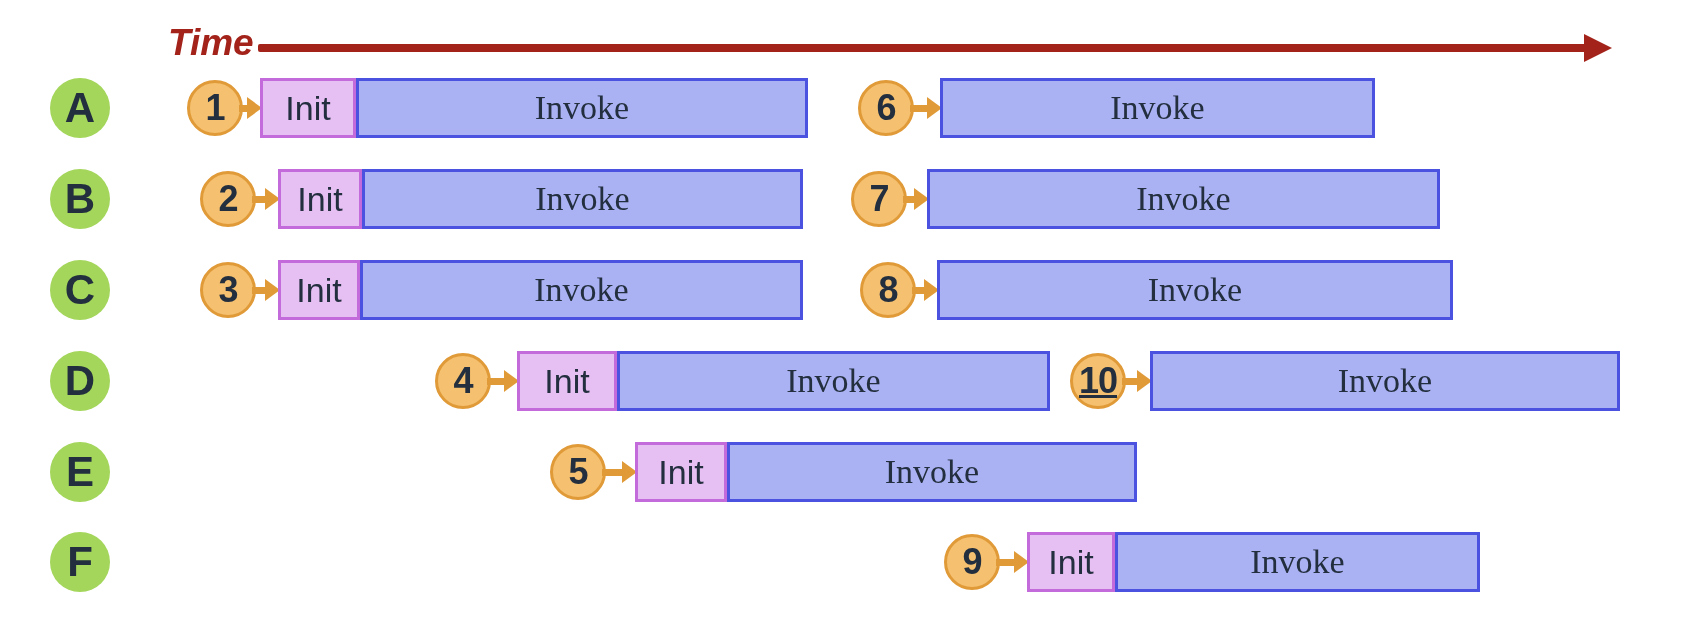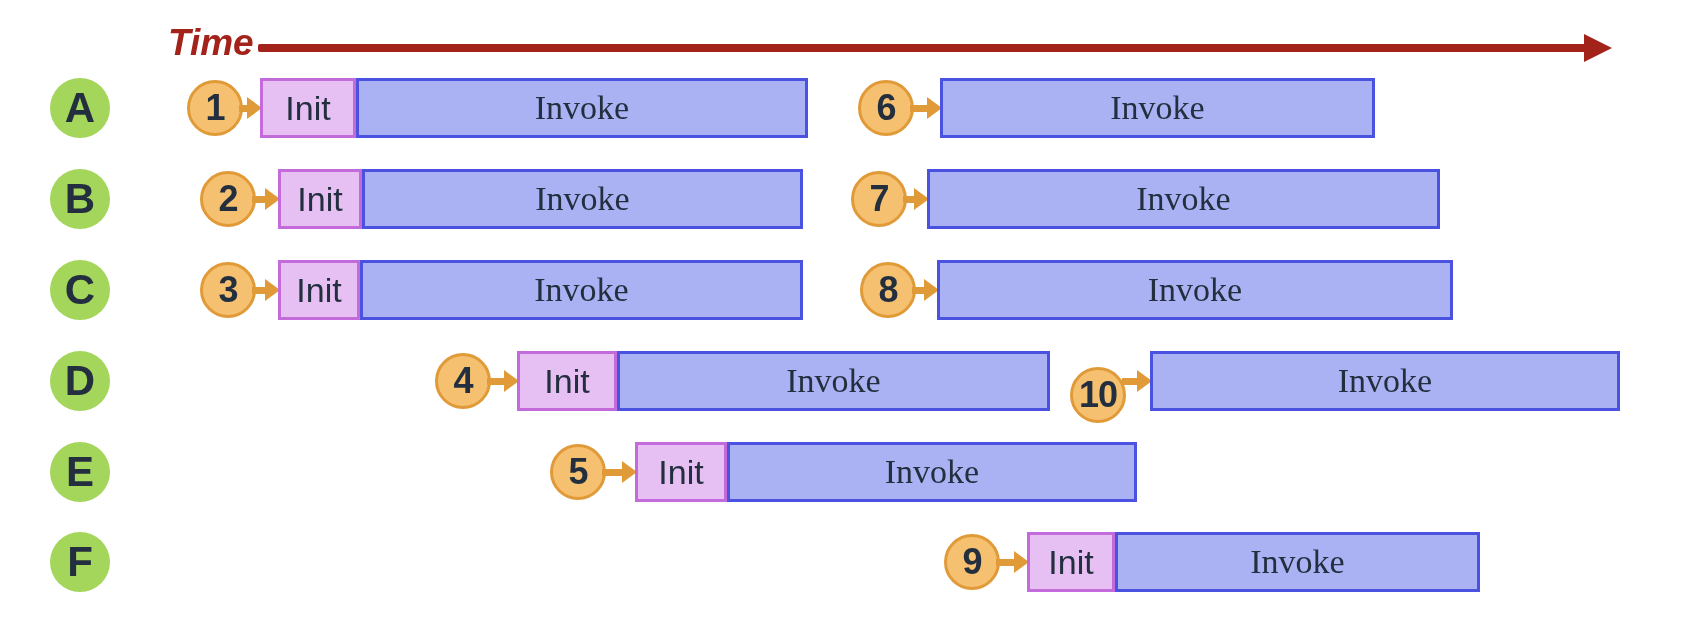--- a/index.html
+++ b/index.html
@@ -113,21 +113,21 @@
     </div>
     <div class="seg seg-invoke" style="left: 937px; top: 260px; width: 516px;">Invoke</div>
     <div class="env-circle" style="left: 50px; top: 351px;">D</div>
     <div class="num-circle" style="left: 435px; top: 353px;">4</div>
     <div class="arrow" style="left: 487px; top: 370px; width: 32px;">
       <div class="bar"></div>
       <div class="head"></div>
     </div>
     <div class="seg seg-init" style="left: 517px; top: 351px; width: 100px;">Init</div>
     <div class="seg seg-invoke" style="left: 617px; top: 351px; width: 433px;">Invoke</div>
-    <div class="num-circle" style="left: 1070px; top: 367px;">10</div>
+    <div class="num-circle" style="left: 1070px; top: 353px; text-decoration: underline;">10</div>
     <div class="arrow" style="left: 1122px; top: 370px; width: 30px;">
       <div class="bar"></div>
       <div class="head"></div>
     </div>
     <div class="seg seg-invoke" style="left: 1150px; top: 351px; width: 470px;">Invoke</div>
     <div class="env-circle" style="left: 50px; top: 442px;">E</div>
     <div class="num-circle" style="left: 550px; top: 444px;">5</div>
     <div class="arrow" style="left: 602px; top: 461px; width: 35px;">
       <div class="bar"></div>
       <div class="head"></div>

